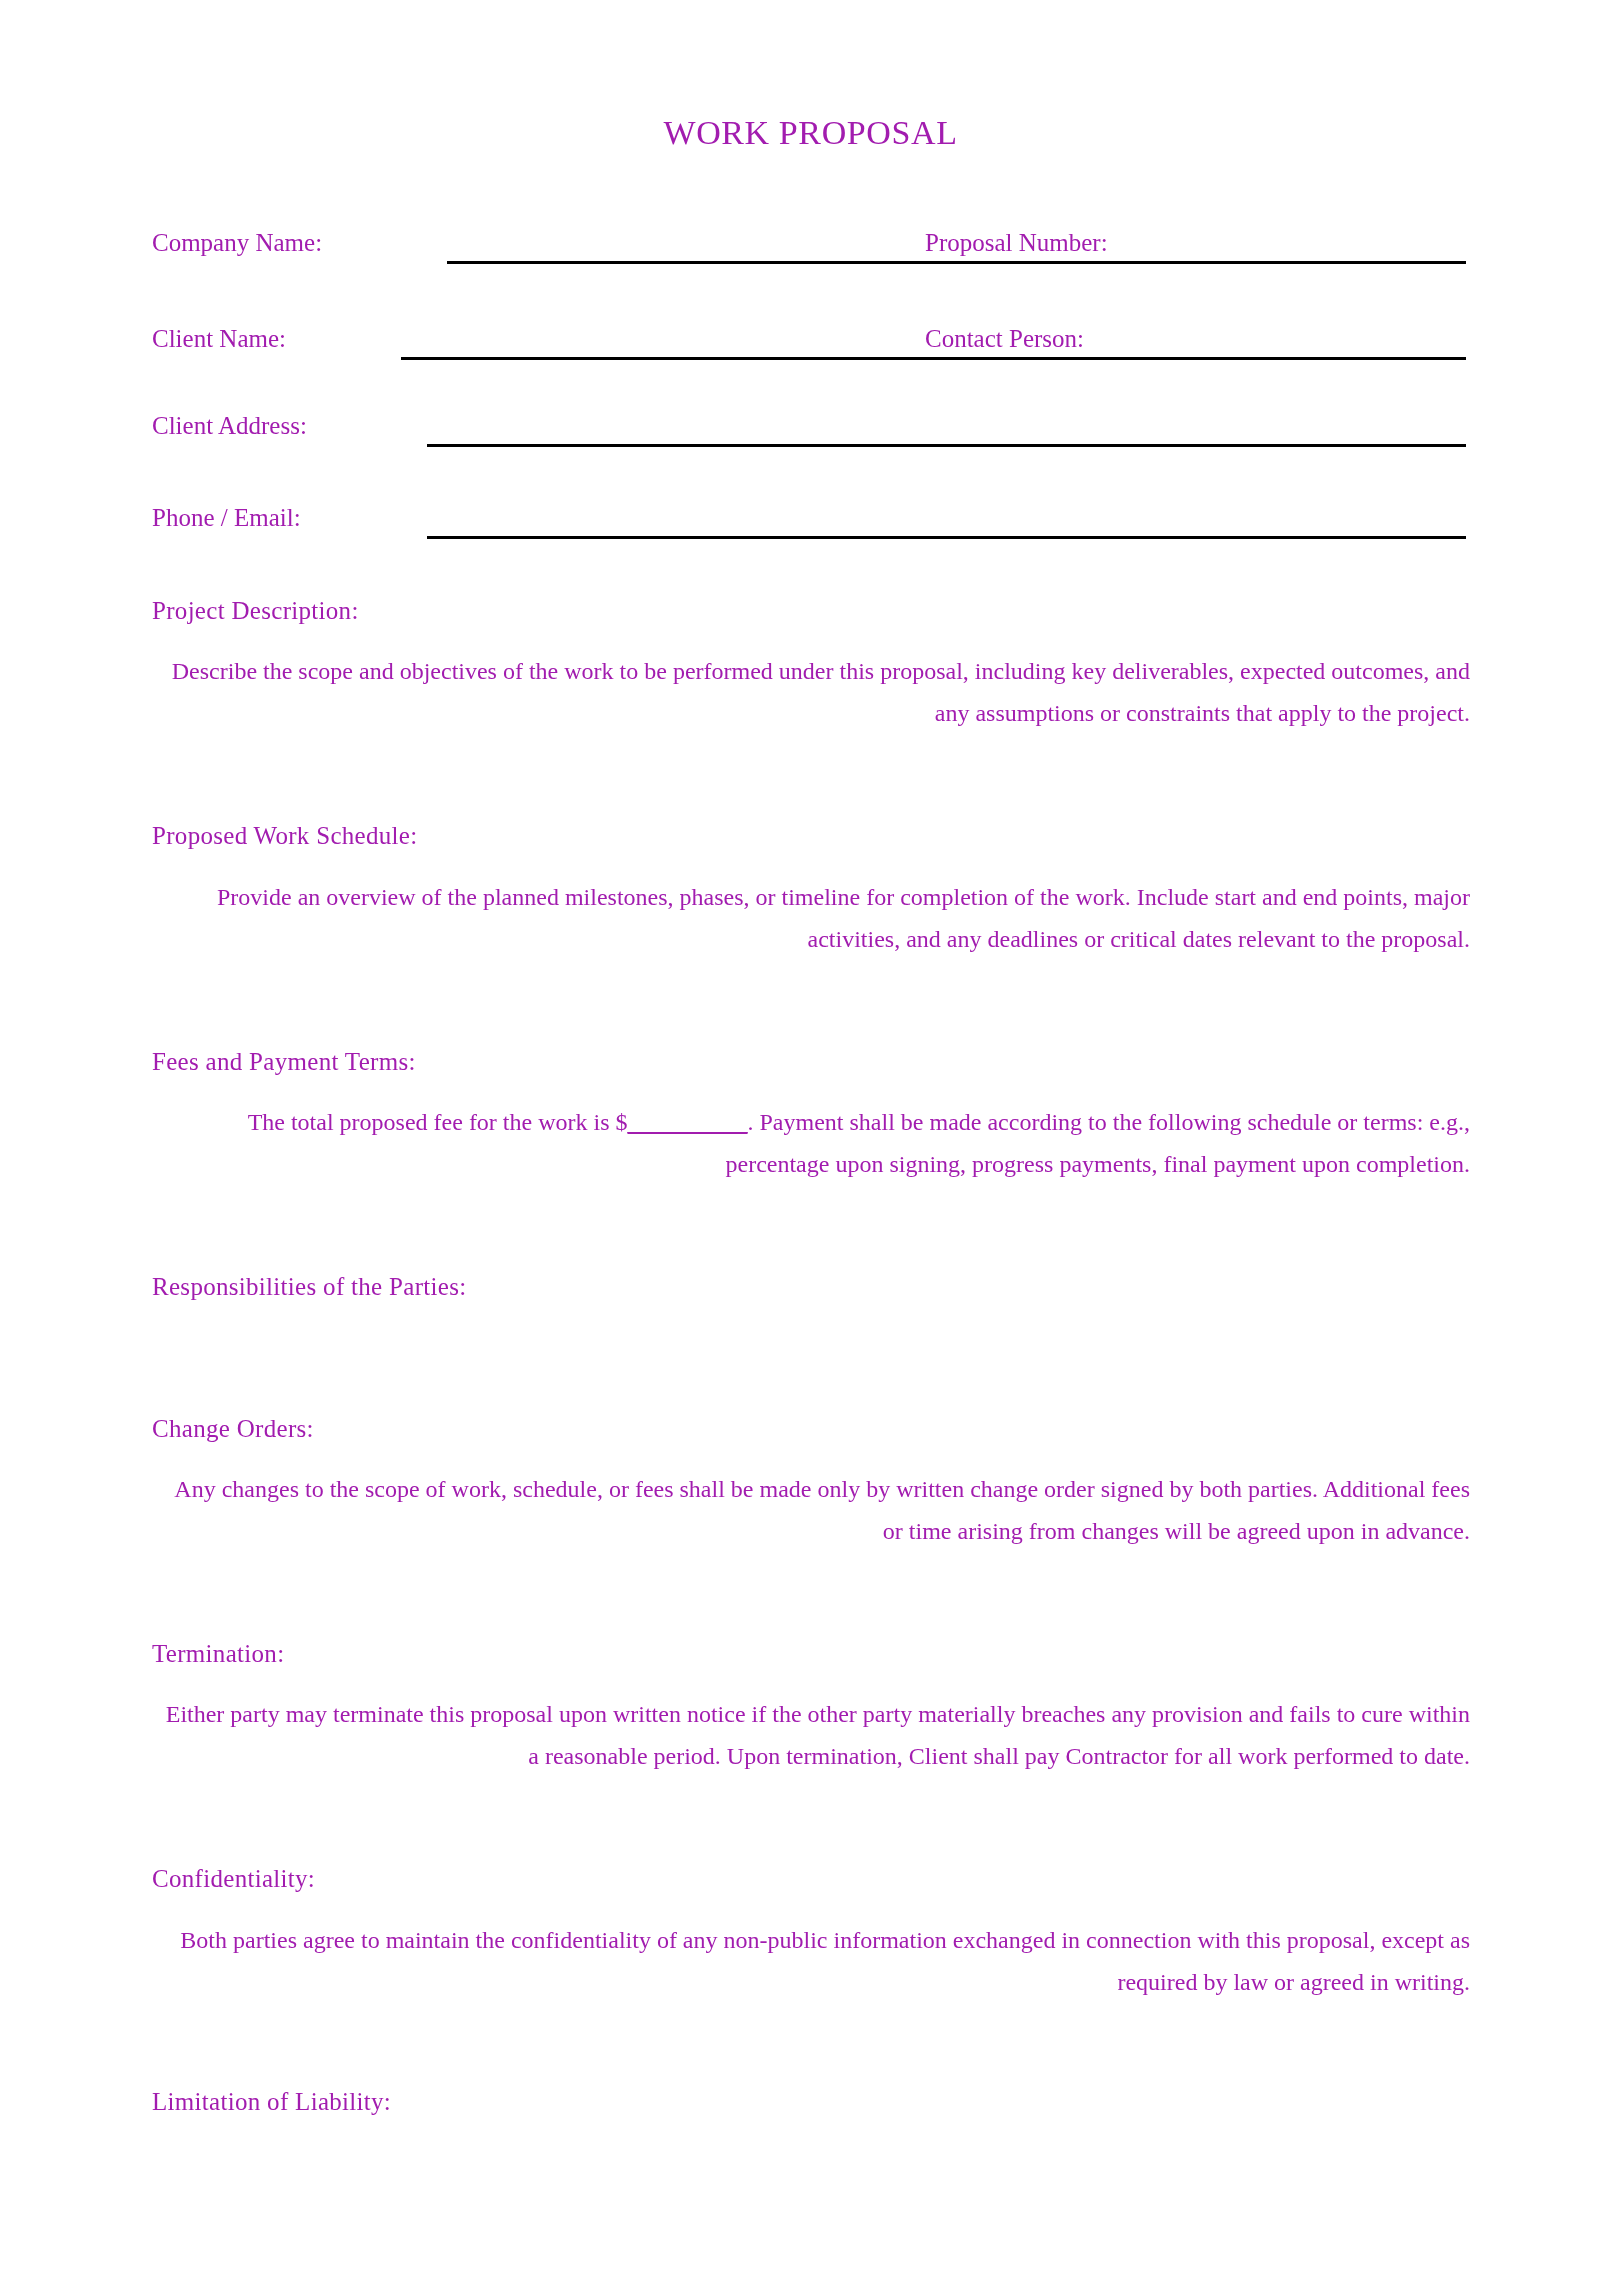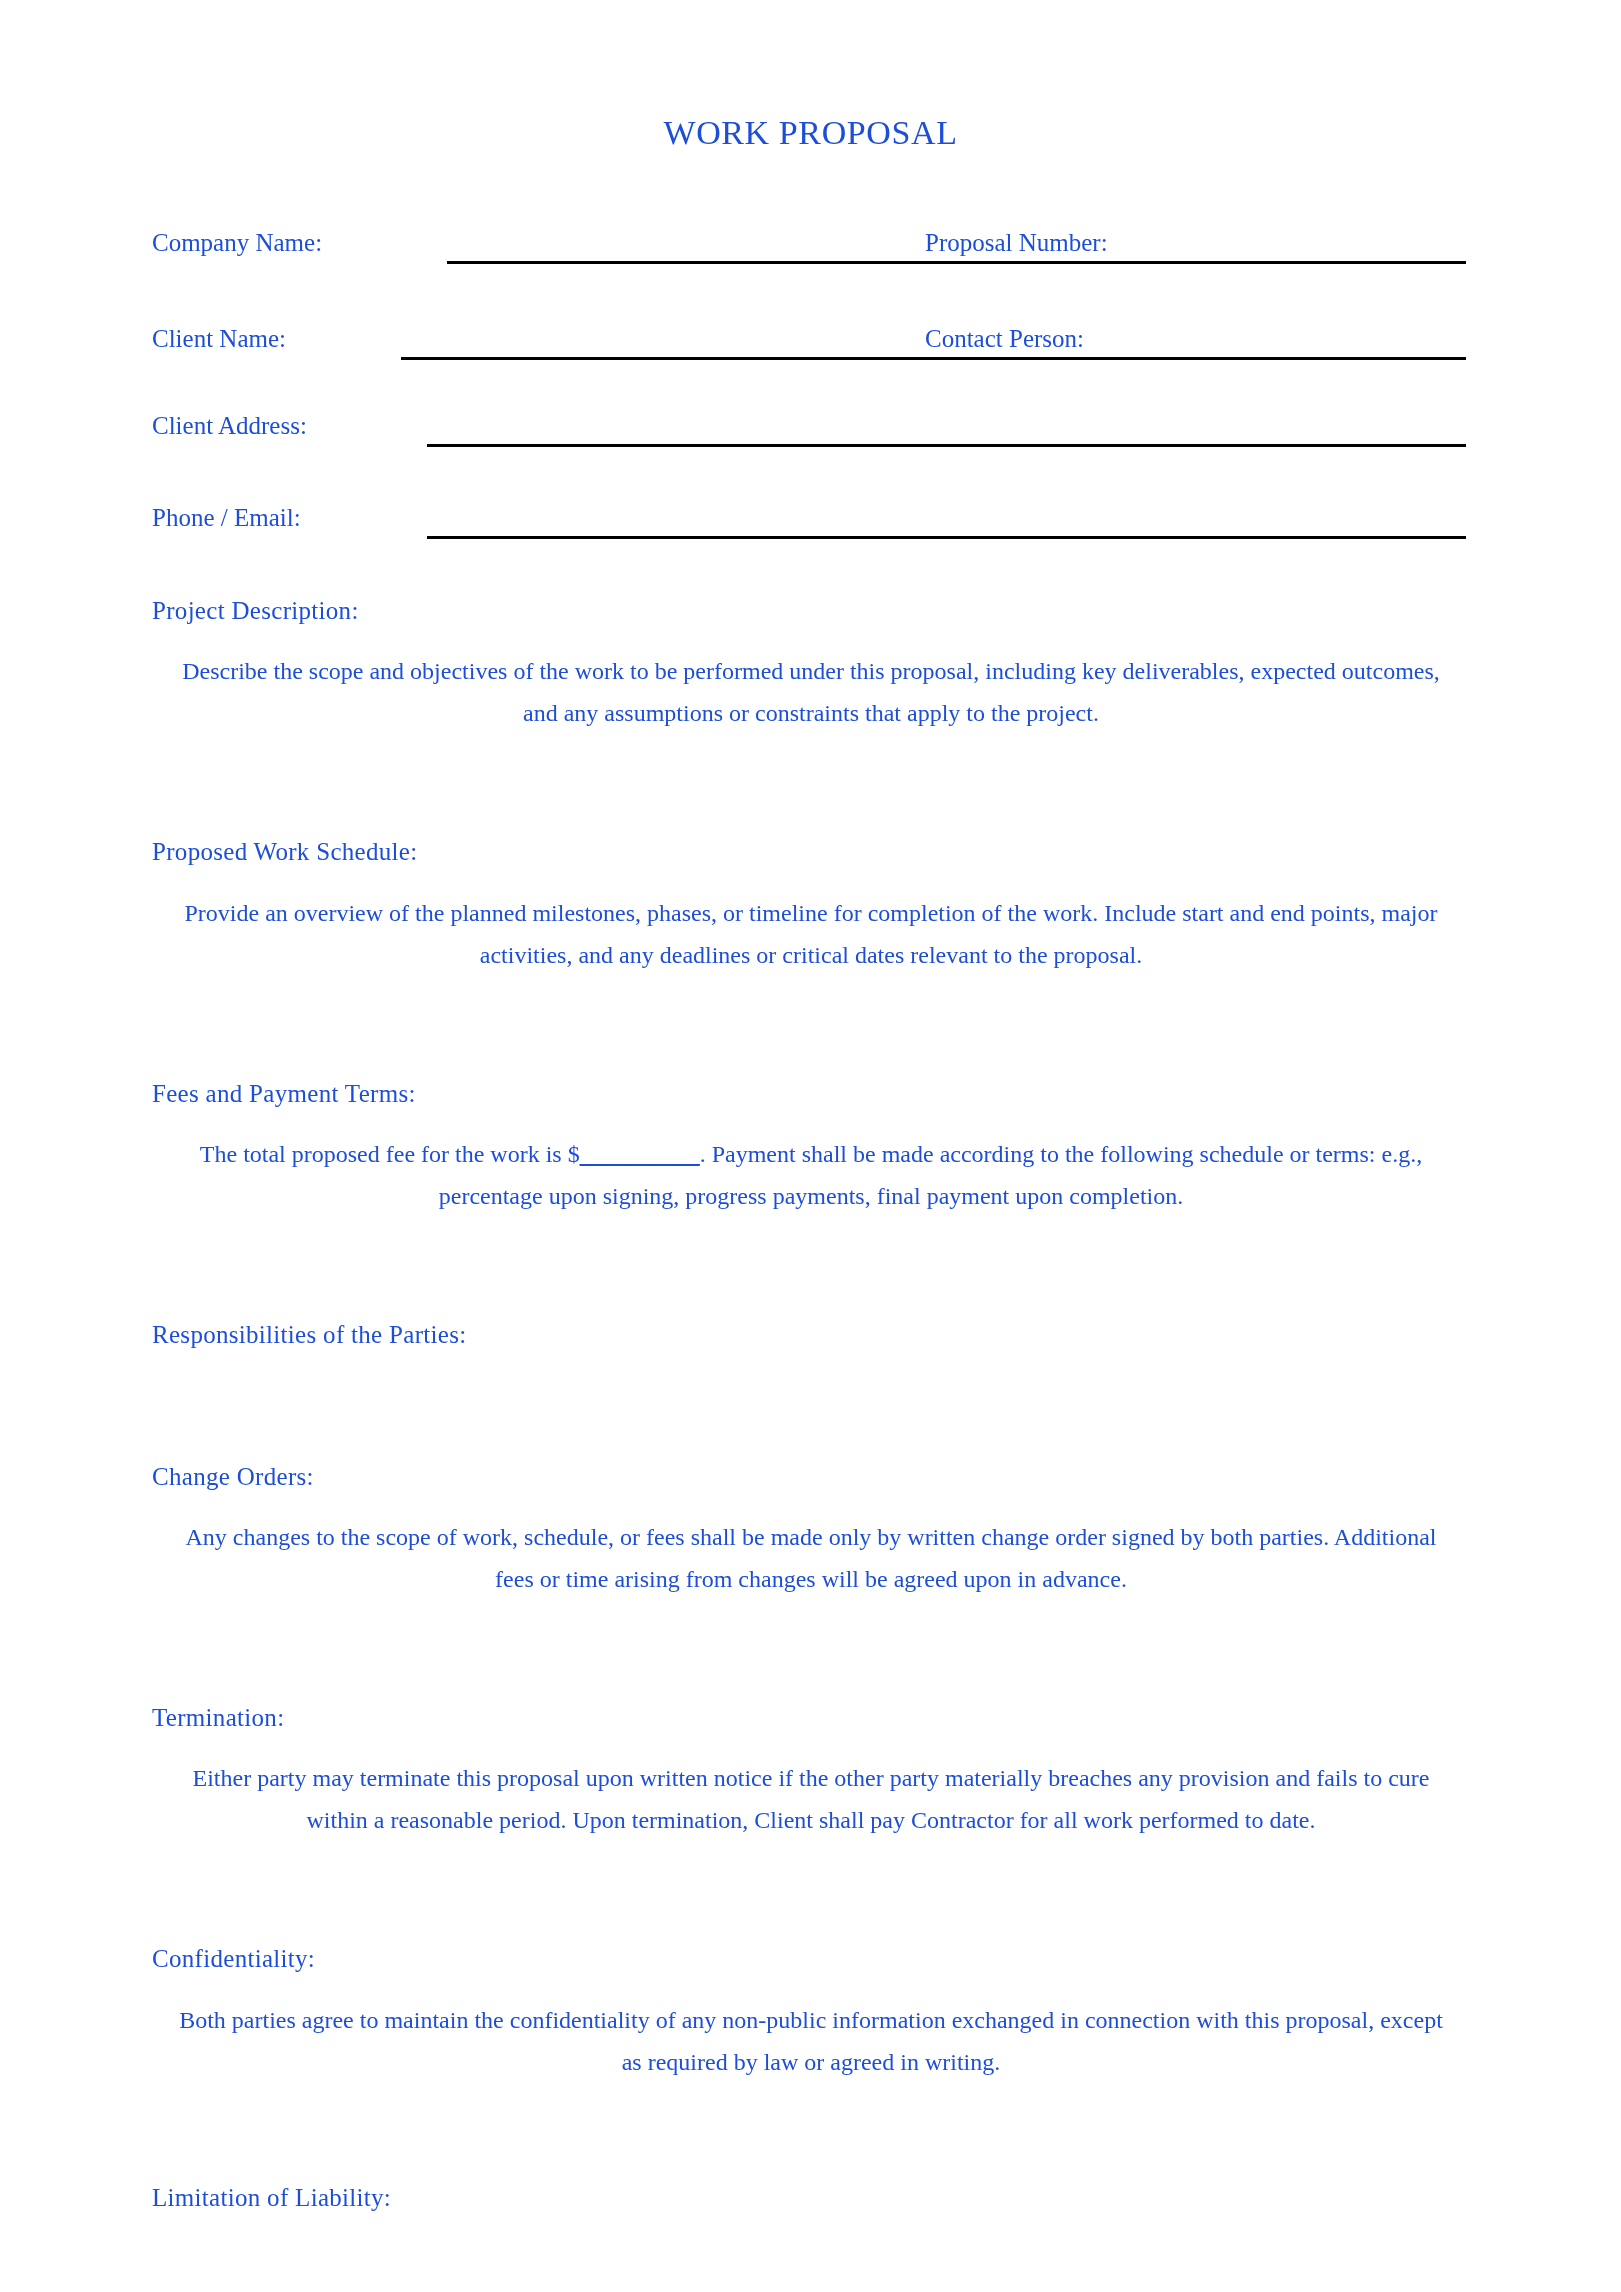--- a/index.html
+++ b/index.html
@@ -7,21 +7,21 @@
     padding: 0;
     background: #ffffff;
   }
   .page {
     position: relative;
     width: 1621px;
     height: 2293px;
     background: #ffffff;
     margin: 0 auto;
     font-family: "Liberation Serif", "DejaVu Serif", serif;
-    color: #1d4ed8;
+    color: #a21caf;
     overflow: hidden;
   }
 
   
   .doc-title {
     position: absolute;
     top: 116px;
     left: 0;
     width: 1621px;
     text-align: center;
@@ -84,22 +84,22 @@
   }
   .section-heading {
     font-size: 25px;
     line-height: 1.0;
     letter-spacing: 0.3px;
     margin: 0 0 27.4px 0;
   }
   .section-body {
     font-size: 24px;
     line-height: 42px;
-    margin: 16px;
-    text-align: center;
+    margin: 0;
+    text-align: right;
   }
   .spacer-lg { height: 89px; }
   .spacer-md { height: 86px; }
   .fill-blank {
     text-decoration: underline;
     letter-spacing: 0;
   }
 </style>
 </head>
 <body>

